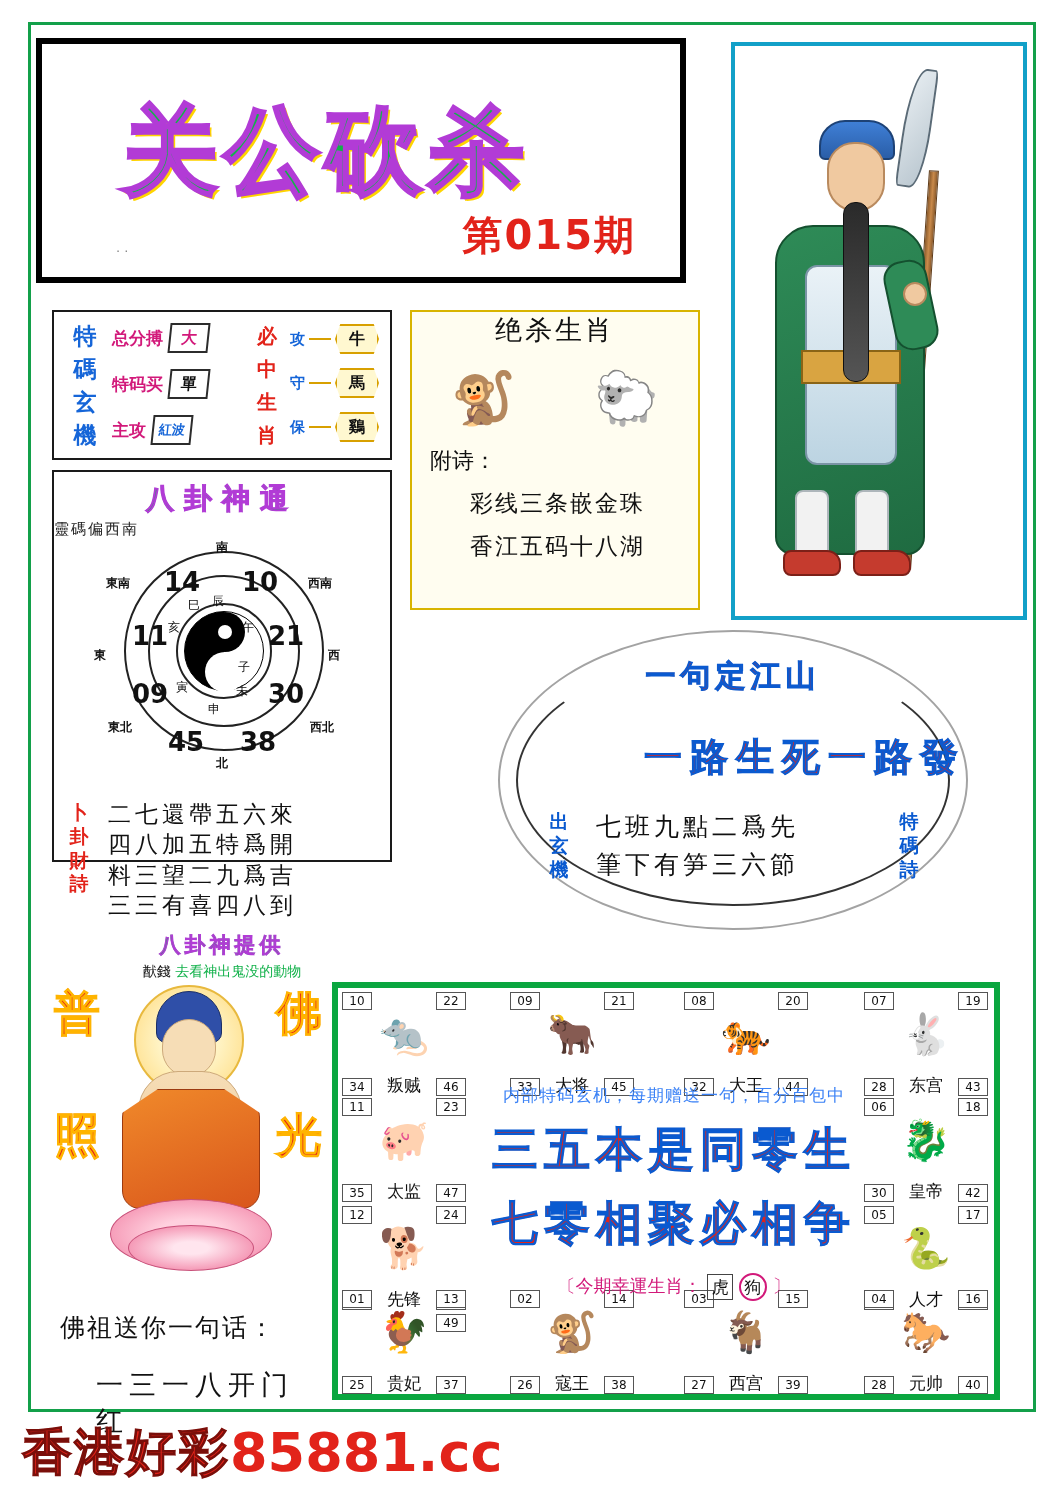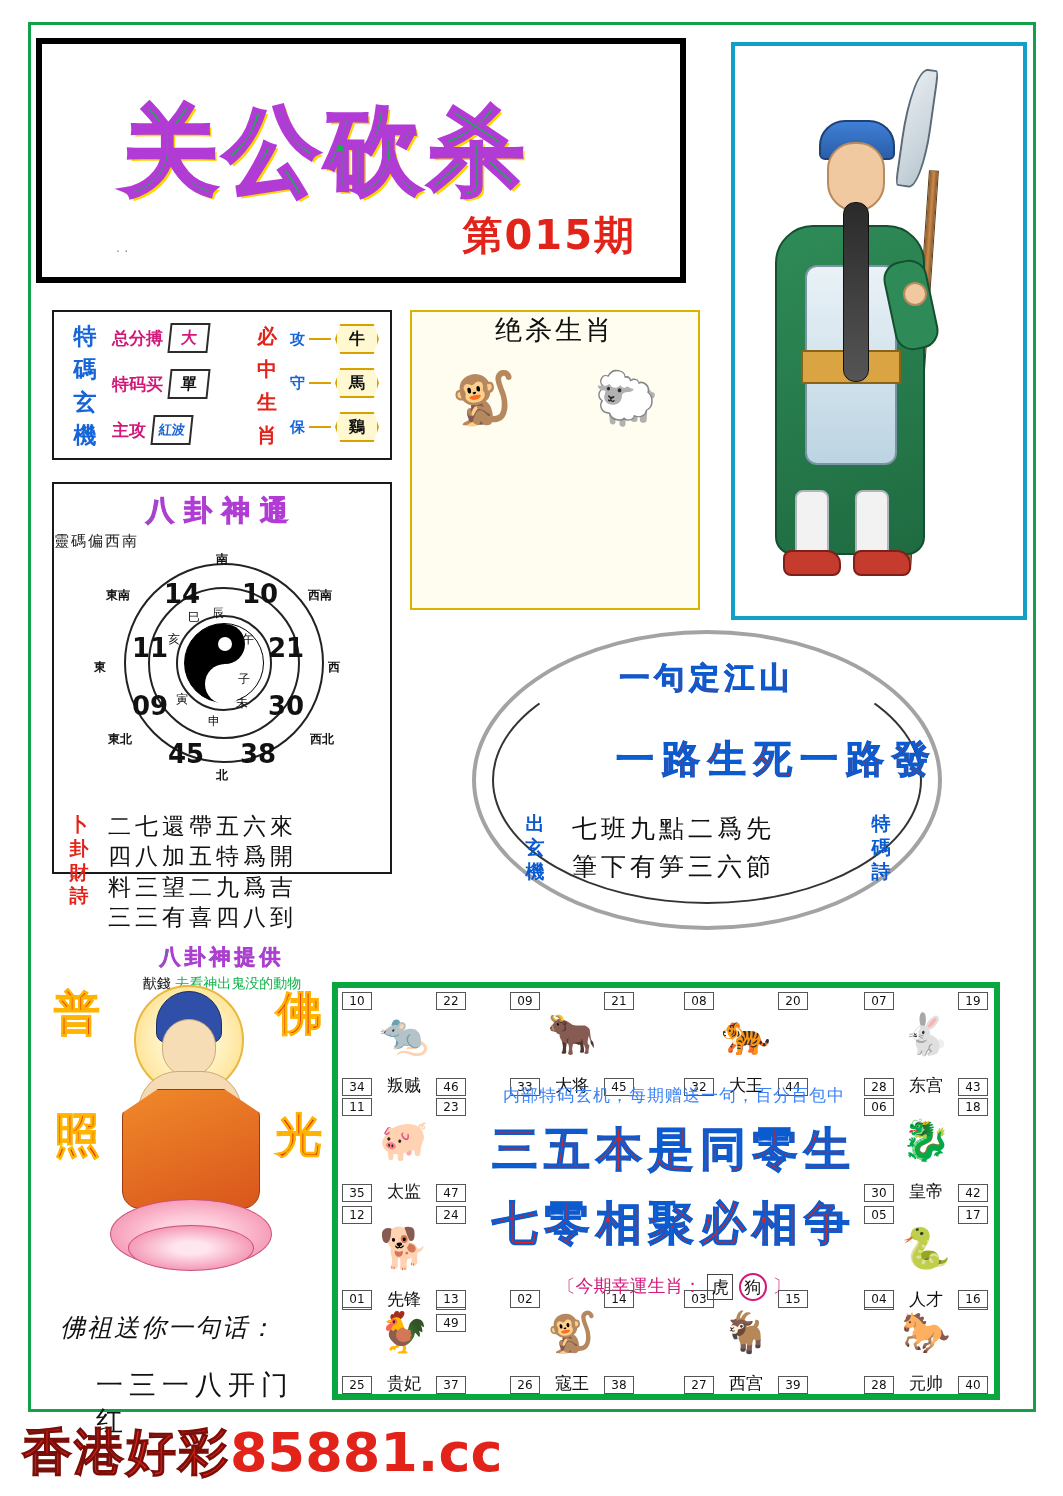--- a/index.html
+++ b/index.html
@@ -170,21 +170,21 @@
   }
   .jue-title { text-align:center; font-size:27px; color:#111; letter-spacing:3px;}
   .jue-animals { display:flex; justify-content:space-around; margin-top:24px; }
   .animal-ico { font-size:52px; line-height:1; }
   .jue-poem { margin-top:22px; padding-left:18px; }
   .jue-poem .lead { font-size:22px; color:#111; }
   .jue-poem .line { font-size:23px; color:#111; margin-top:12px; padding-left:40px; letter-spacing:2px;}
 
   
   .bagua-box {
-    position:absolute; left:52px; top:482px; width:340px; height:392px;
+    position:absolute; left:52px; top:470px; width:340px; height:392px;
     border:2px solid #1a1a1a; background:#fff;
   }
   .bagua-title {
     text-align:center; margin-top:8px;
     font-size:28px; font-weight:bold; color:#12b14a; letter-spacing:10px;
     -webkit-text-stroke:1px #b23bd6;
   }
   .bagua-sub { font-size:15px; color:#222; margin-top:2px; letter-spacing:2px;}
   .compass-wrap { position:relative; width:300px; height:250px; margin:4px auto 0; }
   .c-circle {
@@ -232,22 +232,22 @@
   .bagua-foot1 {
     text-align:center; font-size:21px; font-weight:bold; color:#12b14a; letter-spacing:4px;
     -webkit-text-stroke:0.6px #b23bd6; margin-top:2px;
   }
   .bagua-foot2 { text-align:center; font-size:14px; margin-top:4px;}
   .bagua-foot2 .a { color:#111; }
   .bagua-foot2 .b { color:#12b14a; }
 
   
   .oval {
-    position:absolute; left:472px; top:630px; width:470px; height:300px;
-    border:4px solid #a3a3a3; border-radius:50%/50%;
+    position:absolute; left:498px; top:630px; width:470px; height:300px;
+    border:2px solid #a3a3a3; border-radius:50%/50%;
   }
   .oval-inner {
     position:absolute; left:16px; top:22px; right:16px; bottom:22px;
     border:2px solid #333; border-radius:50%/50%;
     border-top-color:transparent;
   }
   .oval-t1 {
     position:absolute; left:0; right:0; top:24px; text-align:center;
     font-size:30px; font-weight:bold; color:#e2231a; letter-spacing:5px;
     -webkit-text-stroke:1px #0a5ad0;
@@ -303,21 +303,21 @@
     position:absolute; left:4px; top:214px; width:162px; height:70px;
     background:radial-gradient(ellipse at center,#ffd0de 30%,#f07ba0 100%);
     border:1px solid #c8517a; border-radius:50%;
   }
   .b-lotus2 {
     position:absolute; left:22px; top:240px; width:126px; height:46px;
     background:radial-gradient(ellipse at center,#ffe5ee 20%,#ef6f97 100%);
     border:1px solid #c8517a; border-radius:50%;
   }
   .buddha-text1 {
-    position:absolute; left:16px; top:336px; font-size:25px; color:#111; letter-spacing:2px;font-style:italic;
+    position:absolute; left:16px; top:336px; font-size:25px; color:#111; letter-spacing:2px;
   }
   .buddha-text2 {
     position:absolute; left:52px; top:392px; font-size:27px; color:#111; letter-spacing:6px;
   }
 
   
   .zodiac-panel {
     position:absolute; left:332px; top:982px; width:668px; height:418px;
     border:6px solid #0aa63f; background:#fff;
   }
@@ -456,20 +456,25 @@
       </div>
     </div>
   </div>
 
   <div class="jue-box">
     <div class="jue-title">绝杀生肖</div>
     <div class="jue-animals">
       <span class="animal-ico">🐒</span>
       <span class="animal-ico">🐑</span>
     </div>
+    <div class="jue-poem">
+      <div class="lead">附诗：</div>
+      <div class="line">彩线三条嵌金珠</div>
+      <div class="line">香江五码十八湖</div>
+    </div>
   </div>
 
   <div class="bagua-box">
     <div class="bagua-title">八卦神通</div>
     <div class="bagua-sub">靈碼偏西南</div>
 
     <div class="compass-wrap">
       <div class="c-circle"></div>
       <div class="c-circle2"></div>
       <div class="c-circle3"></div>

